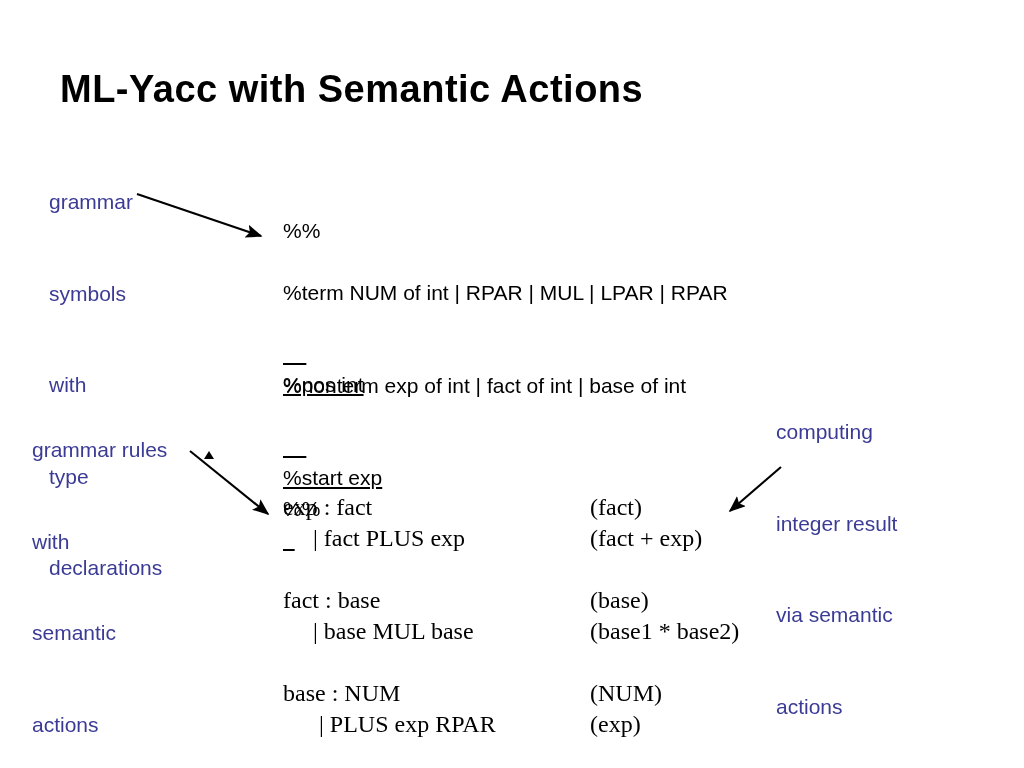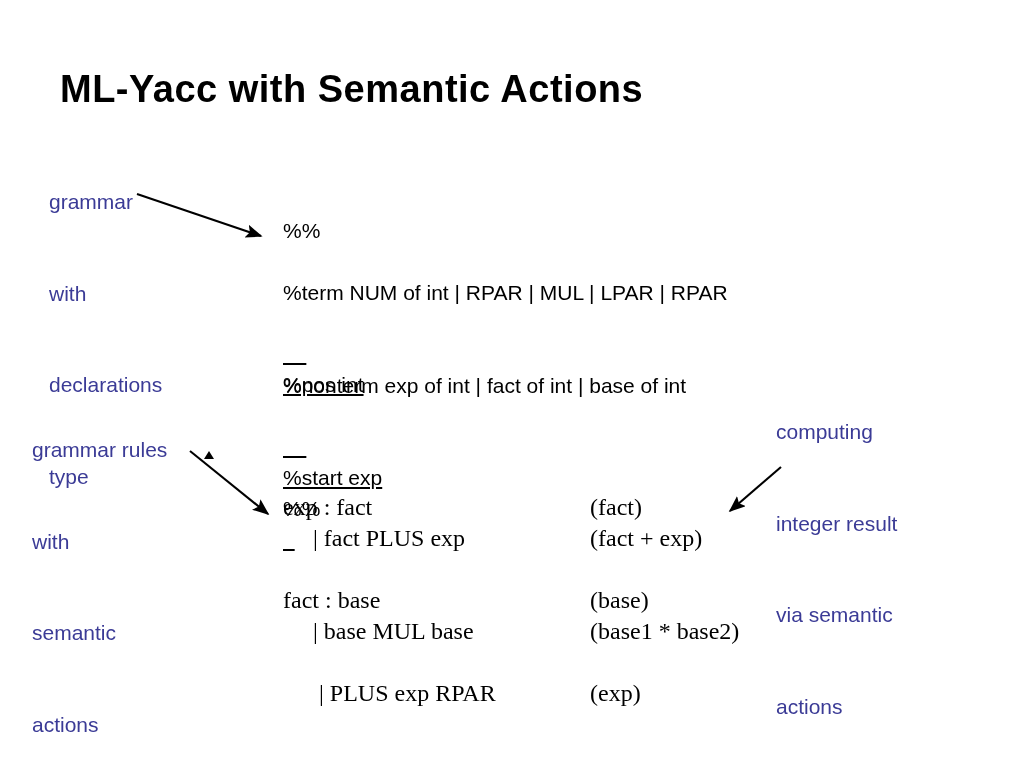--- a/index.html
+++ b/index.html
@@ -113,23 +113,24 @@
 </style>
 </head>
 <body>
 
 <div id="slide">
 
   <div id="slide-title">ML-Yacc with Semantic Actions</div>
 
   <div class="annotation" id="ann-symbols">
     <span class="ann-line">grammar</span>
+    <span class="ann-line">symbols</span>
     <span class="ann-line">with</span>
+    <span class="ann-line">type</span>
     <span class="ann-line">declarations</span>
-    <span class="ann-line">type</span>
   </div>
 
   <div class="annotation" id="ann-rules">
     <span class="ann-line">grammar rules</span>
     <span class="ann-line">with</span>
     <span class="ann-line">semantic</span>
     <span class="ann-line">actions</span>
   </div>
 
   <div class="annotation" id="ann-compute">
@@ -176,20 +177,23 @@
     </div>
 
     <div class="rule-row">
       <span class="rule-lhs">     | base MUL base</span><span class="rule-action">(base1 * base2)</span>
     </div>
 
     <div class="rule-row spacer">
       <span class="rule-lhs"></span><span class="rule-action"></span>
     </div>
 
+    <div class="rule-row">
+      <span class="rule-lhs">base : NUM</span><span class="rule-action">(NUM)</span>
+    </div>
 
     <div class="rule-row">
       <span class="rule-lhs">      | PLUS exp RPAR</span><span class="rule-action">(exp)</span>
     </div>
 
   </div>
 
   <svg id="arrows" viewBox="0 0 1024 768" xmlns="http://www.w3.org/2000/svg">
     <defs>
       <marker id="arrowhead" markerWidth="9" markerHeight="9" refX="7.2" refY="3.2" orient="auto" markerUnits="strokeWidth">

